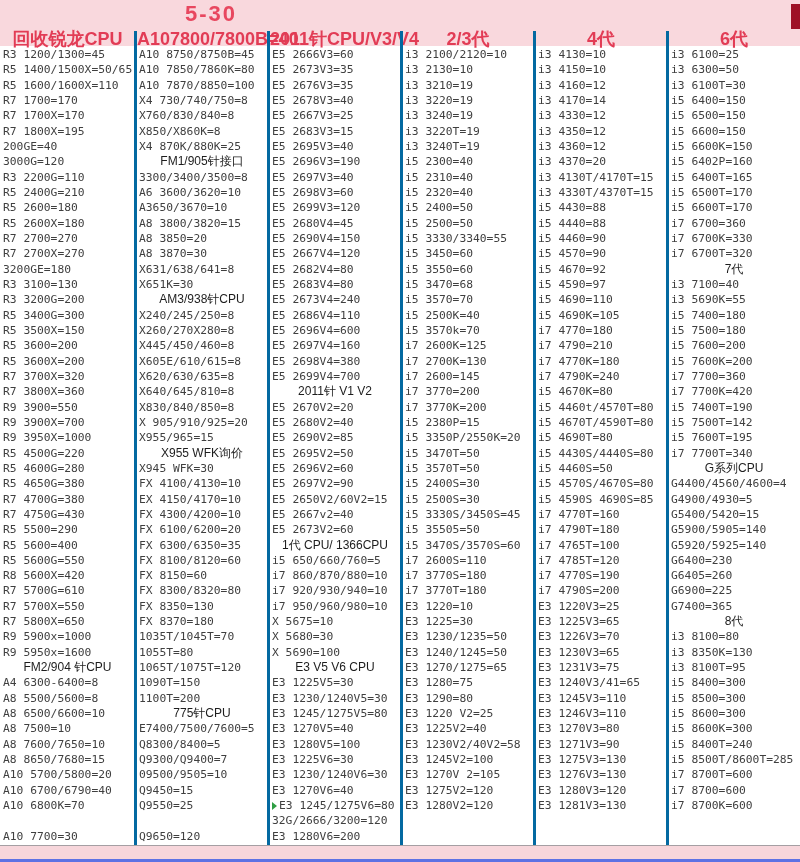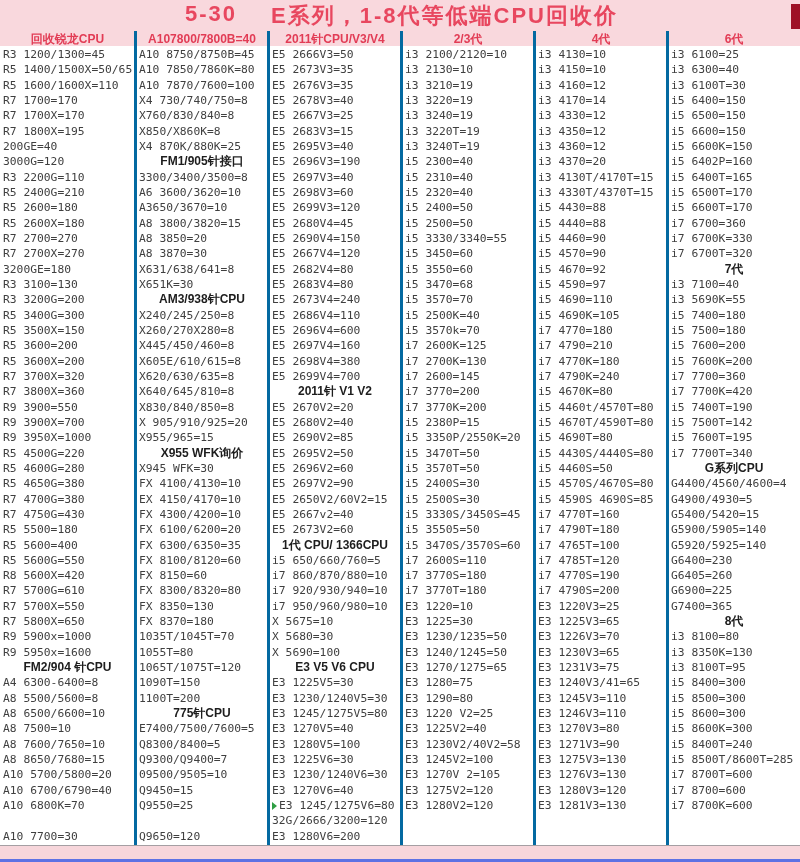--- a/index.html
+++ b/index.html
@@ -14,47 +14,46 @@
     font-weight:bold;font-size:22px;letter-spacing:2px;color:#e8475f;white-space:nowrap;
   }
   .price-table{
     position:absolute;top:31px;left:1px;width:798px;height:814px;
     display:flex;
   }
   .col{width:133px;box-sizing:border-box;}
   .col + .col{border-left:3px solid #0369a1;}
   .col-header{
     height:16px;line-height:16px;text-align:center;white-space:nowrap;
-    font-size:12px;font-weight:bold;color:#e23c55;
+    font-size:18px;font-weight:bold;color:#e23c55;
   }
   .row{
     height:15.34px;line-height:15.34px;white-space:nowrap;padding-left:2px;
     font-family:"DejaVu Sans Mono",monospace;font-size:11.3px;color:#3f3f3f;
   }
   .row.section{
-    font-family:"Liberation Sans",sans-serif;font-size:12px;font-weight:bold;
+    font-family:"Liberation Sans",sans-serif;font-size:12px;font-weight:normal;
     color:#1d1d1d;text-align:center;padding-left:0;
   }
   .green-mark{
     display:inline-block;width:0;height:0;margin-right:2px;vertical-align:middle;
     border-left:5px solid #2f9e44;border-top:4px solid transparent;border-bottom:4px solid transparent;
   }
   .gray-line{position:absolute;top:845px;left:0;width:800px;height:1px;background:#a59fa3;}
   .band-bottom{position:absolute;top:846px;left:0;width:800px;height:13px;background:#f7d6db;}
   .blue-line{position:absolute;top:859px;left:0;width:800px;height:3px;background:#5e72e4;}
 </style>
 </head>
 <body>
 
 <div class="band-top"></div>
 <div class="corner-block"></div>
 
 <div class="title">
   <span>5-30</span>
-  <span>E系列，1-8代等低端CPU回收价</span>
 </div>
 
 <div class="price-table">
     <div class="col">
       <div class="col-header">回收锐龙CPU</div>
       <div class="row">R3 1200/1300=45</div>
       <div class="row">R5 1400/1500X=50/65</div>
       <div class="row">R5 1600/1600X=110</div>
       <div class="row">R7 1700=170</div>
       <div class="row">R7 1700X=170</div>
@@ -77,21 +76,21 @@
       <div class="row">R7 3700X=320</div>
       <div class="row">R7 3800X=360</div>
       <div class="row">R9 3900=550</div>
       <div class="row">R9 3900X=700</div>
       <div class="row">R9 3950X=1000</div>
       <div class="row">R5 4500G=220</div>
       <div class="row">R5 4600G=280</div>
       <div class="row">R5 4650G=380</div>
       <div class="row">R7 4700G=380</div>
       <div class="row">R7 4750G=430</div>
-      <div class="row">R5 5500=180</div>
+      <div class="row">R5 5500=290</div>
       <div class="row">R5 5600=400</div>
       <div class="row">R5 5600G=550</div>
       <div class="row">R8 5600X=420</div>
       <div class="row">R7 5700G=610</div>
       <div class="row">R7 5700X=550</div>
       <div class="row">R7 5800X=650</div>
       <div class="row">R9 5900x=1000</div>
       <div class="row">R9 5950x=1600</div>
       <div class="row section">FM2/904 针CPU</div>
       <div class="row">A4 6300-6400=8</div>
@@ -103,21 +102,21 @@
       <div class="row">A10 5700/5800=20</div>
       <div class="row">A10 6700/6790=40</div>
       <div class="row">A10 6800K=70</div>
       <div class="row spacer"></div>
       <div class="row">A10 7700=30</div>
     </div>
     <div class="col">
       <div class="col-header">A107800/7800B=40</div>
       <div class="row">A10 8750/8750B=45</div>
       <div class="row">A10 7850/7860K=80</div>
-      <div class="row">A10 7870/7600=100</div>
+      <div class="row">A10 7870/8850=100</div>
       <div class="row">X4 730/740/750=8</div>
       <div class="row">X760/830/840=8</div>
       <div class="row">X850/X860K=8</div>
       <div class="row">X4 870K/880K=25</div>
       <div class="row section">FM1/905针接口</div>
       <div class="row">3300/3400/3500=8</div>
       <div class="row">A6 3600/3620=10</div>
       <div class="row">A3650/3670=10</div>
       <div class="row">A8 3800/3820=15</div>
       <div class="row">A8 3850=20</div>
@@ -156,21 +155,21 @@
       <div class="row">Q8300/8400=5</div>
       <div class="row">Q9300/Q9400=7</div>
       <div class="row">09500/9505=10</div>
       <div class="row">Q9450=15</div>
       <div class="row">Q9550=25</div>
       <div class="row spacer"></div>
       <div class="row">Q9650=120</div>
     </div>
     <div class="col">
       <div class="col-header">2011针CPU/V3/V4</div>
-      <div class="row">E5 2666V3=50</div>
+      <div class="row">E5 2666V3=60</div>
       <div class="row">E5 2673V3=35</div>
       <div class="row">E5 2676V3=35</div>
       <div class="row">E5 2678V3=40</div>
       <div class="row">E5 2667V3=25</div>
       <div class="row">E5 2683V3=15</div>
       <div class="row">E5 2695V3=40</div>
       <div class="row">E5 2696V3=190</div>
       <div class="row">E5 2697V3=40</div>
       <div class="row">E5 2698V3=60</div>
       <div class="row">E5 2699V3=120</div>
@@ -318,21 +317,21 @@
       <div class="row">E3 1270V3=80</div>
       <div class="row">E3 1271V3=90</div>
       <div class="row">E3 1275V3=130</div>
       <div class="row">E3 1276V3=130</div>
       <div class="row">E3 1280V3=120</div>
       <div class="row">E3 1281V3=130</div>
     </div>
     <div class="col">
       <div class="col-header">6代</div>
       <div class="row">i3 6100=25</div>
-      <div class="row">i3 6300=40</div>
+      <div class="row">i3 6300=50</div>
       <div class="row">i3 6100T=30</div>
       <div class="row">i5 6400=150</div>
       <div class="row">i5 6500=150</div>
       <div class="row">i5 6600=150</div>
       <div class="row">i5 6600K=150</div>
       <div class="row">i5 6402P=160</div>
       <div class="row">i5 6400T=165</div>
       <div class="row">i5 6500T=170</div>
       <div class="row">i5 6600T=170</div>
       <div class="row">i7 6700=360</div>

